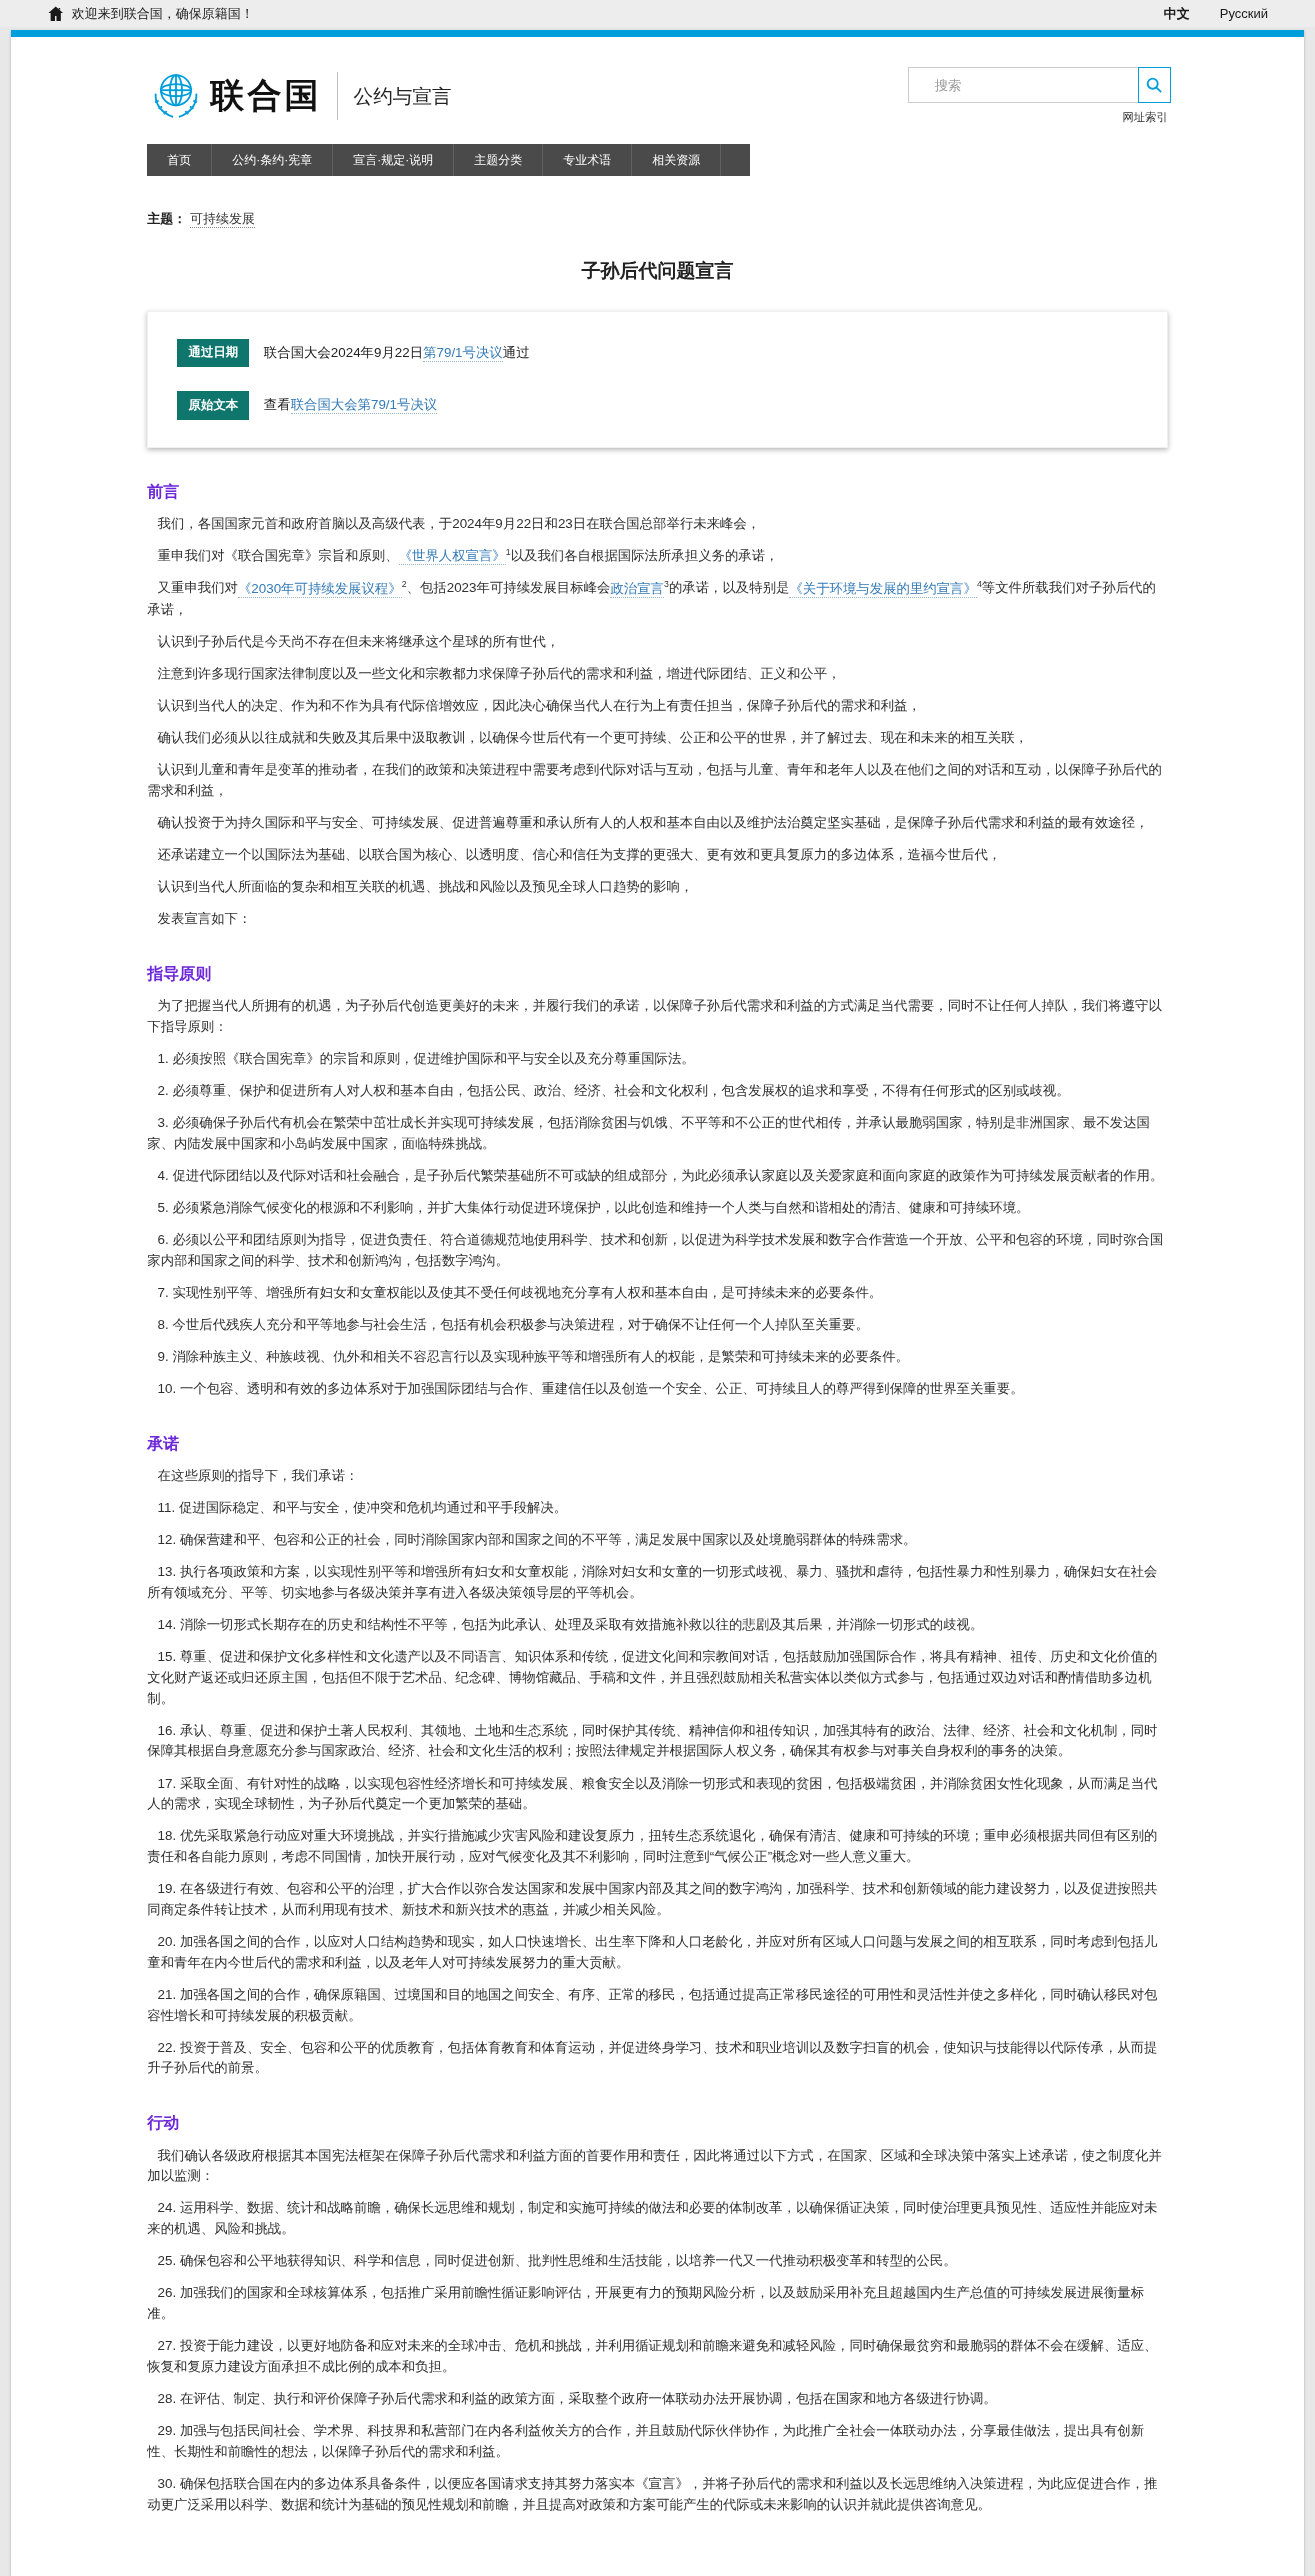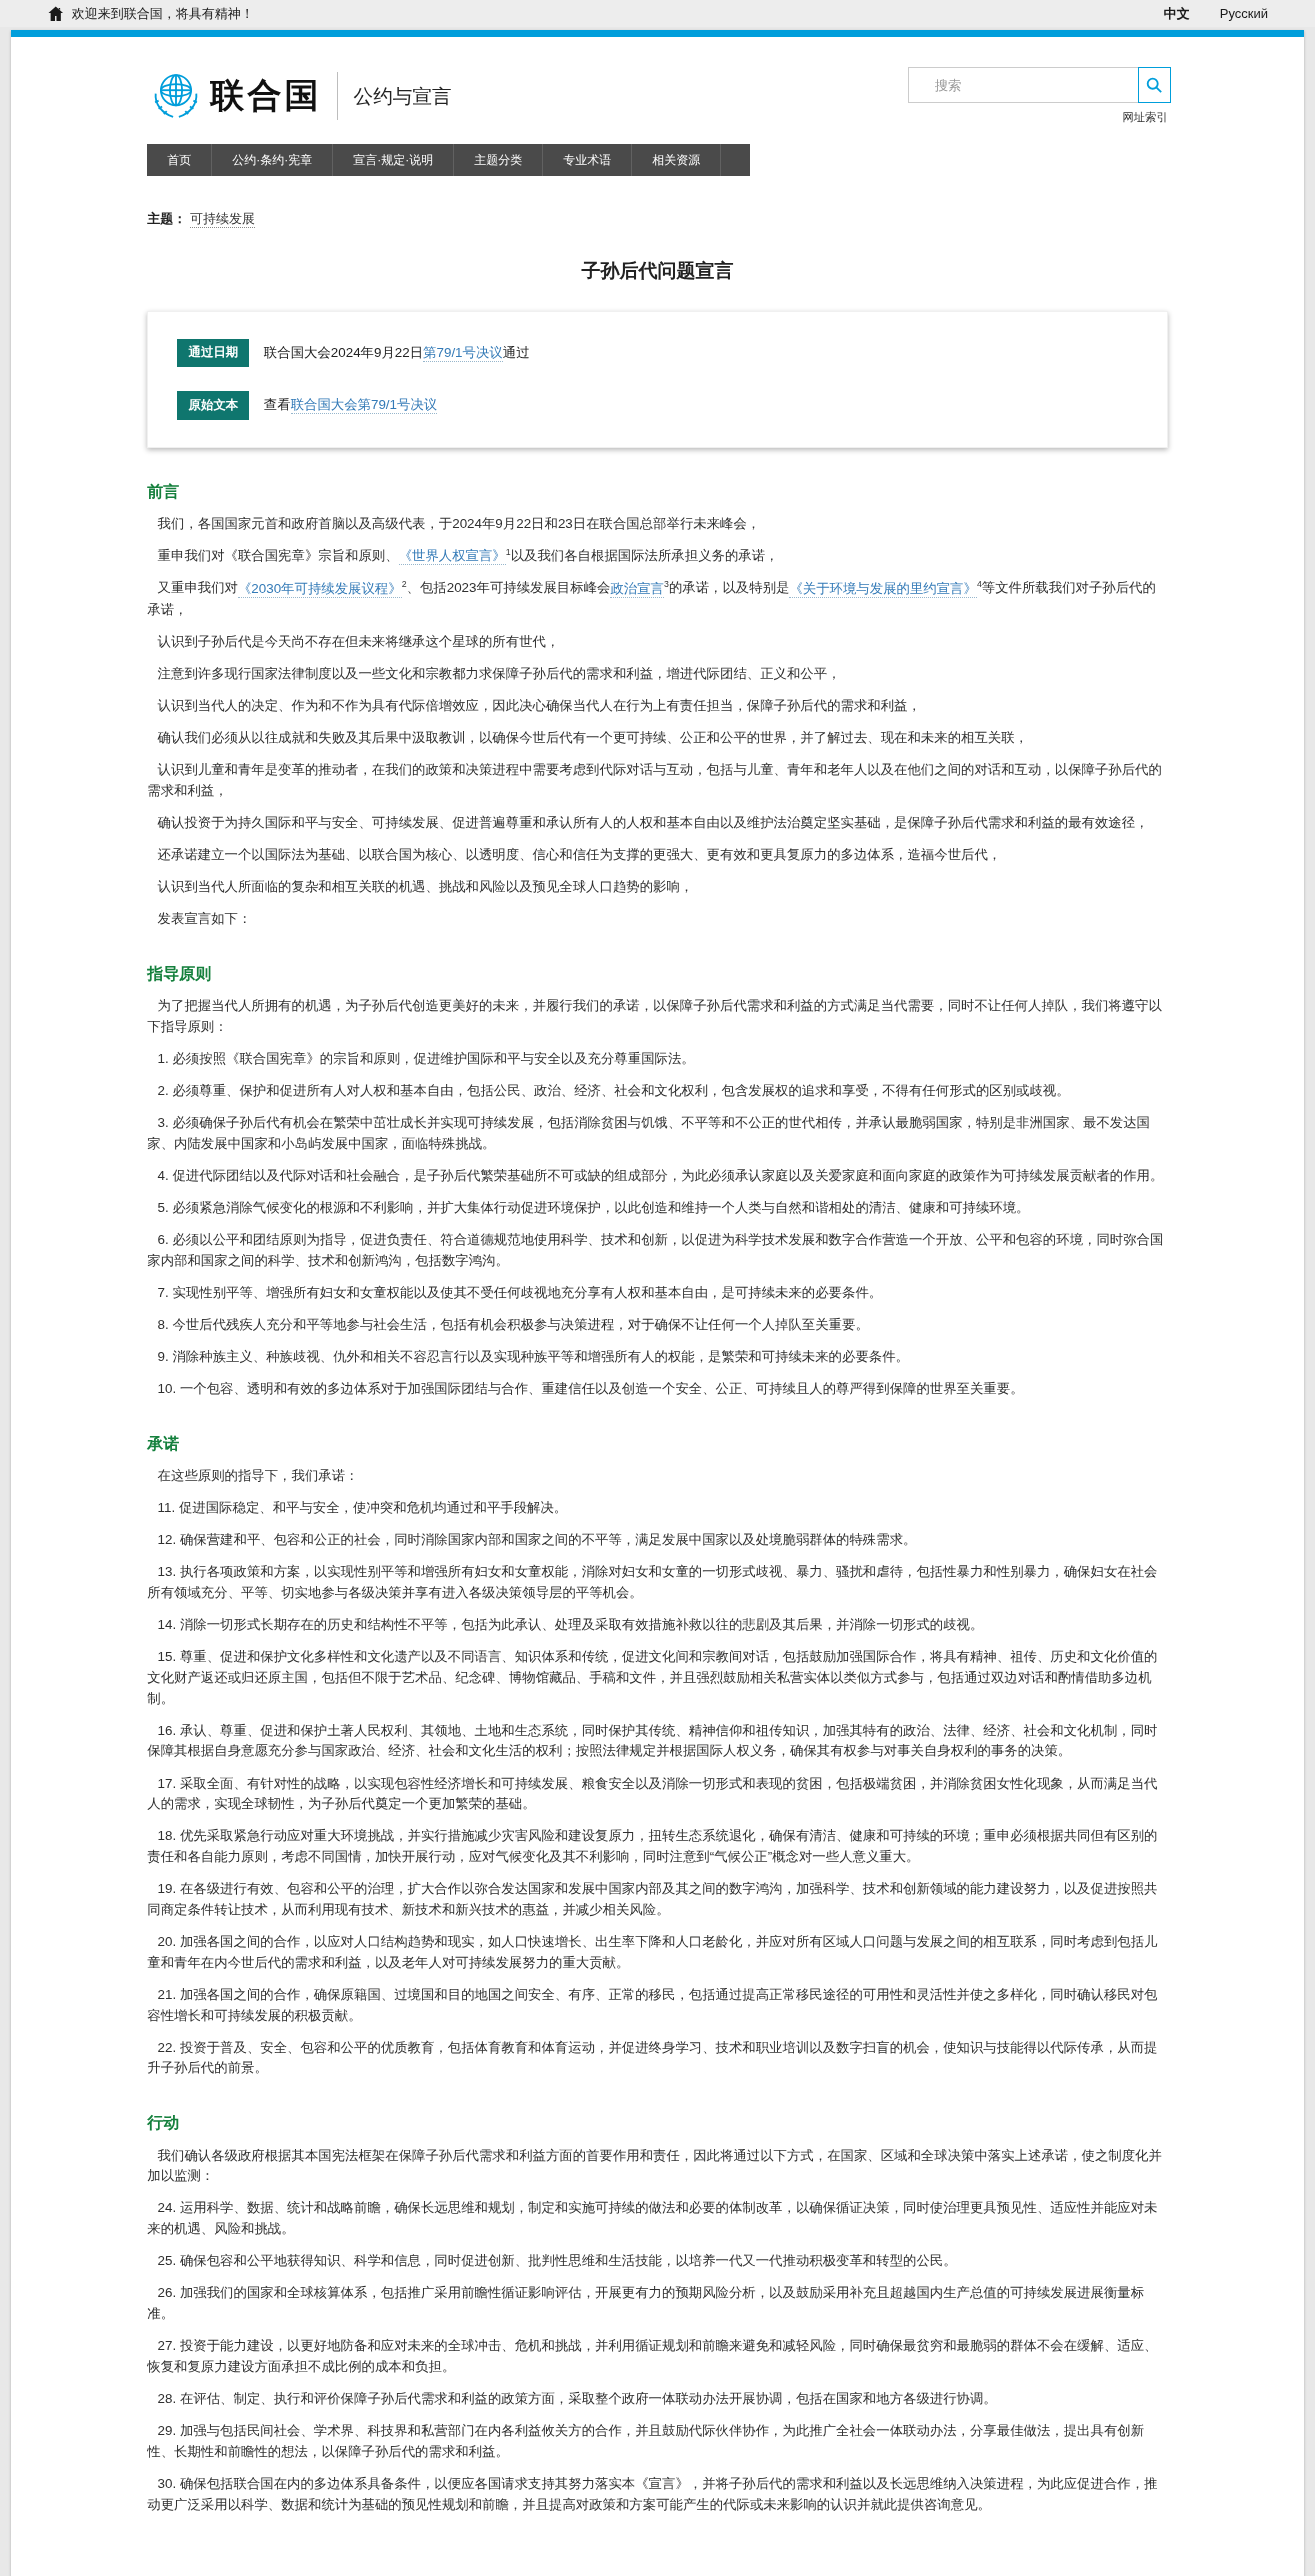--- a/index.html
+++ b/index.html
@@ -27,33 +27,33 @@
   .breadcrumb{margin-top:34px;font-size:13px;}
   .breadcrumb .bc-label{font-weight:bold;color:#222;}
   .topic-link{color:#333;text-decoration:none;border-bottom:0.5px dotted #888;padding-bottom:1.5px;cursor:pointer;}
   .page-title{text-align:center;font-size:19px;font-weight:bold;color:#222;margin-top:30px;}
   .infobox{margin-top:27px;background:#fff;box-shadow:0 1.5px 5.2px rgba(0,0,0,.28);border:0.5px solid #f0f0f0;padding:27px 29px;}
   .info-row{display:flex;align-items:center;}
   .info-row + .info-row{margin-top:24px;}
   .badge{background:#0f766e;color:#fff;font-weight:bold;font-size:12.4px;padding:5.7px 11.3px;white-space:nowrap;}
   .info-text{font-size:13.4px;margin-left:14.4px;color:#222;}
   a.lnk{color:#337ab7;text-decoration:none;border-bottom:0.5px dotted #97b6cc;padding-bottom:1px;cursor:pointer;}
-  .section-heading{color:#15803d;font-size:16px;font-weight:bold;margin:34px 0 7.2px;}
+  .section-heading{color:#6d28d9;font-size:16px;font-weight:bold;margin:34px 0 7.2px;}
   .para{font-size:13.4px;line-height:1.55;margin:11.3px 0;text-indent:10.3px;color:#2f2f2f;}
   .para sup,.fn sup{font-size:8.8px;color:#333;}
 </style>
 </head>
 <body>
 
 <div class="topbar">
   <span class="home">
     <svg width="17.5" height="17.5" viewBox="0 0 24 24">
         <path fill="#1a1a1a" d="M12 2 L2 11 h3 v11 h6 v-7 h2 v7 h6 V11 h3 Z M16 4 h2 v3 l-2-1.8 Z"></path>
       </svg>
-    <span>欢迎来到联合国，将具有精神！</span>
+    <span>欢迎来到联合国，确保原籍国！</span>
   </span>
   <span class="right">
     <span class="lang-zh">中文</span>
     <span class="lang-ru">Русский</span>
   </span>
 </div>
 
 <div class="main-wrap">
 
   <div class="header-row">

